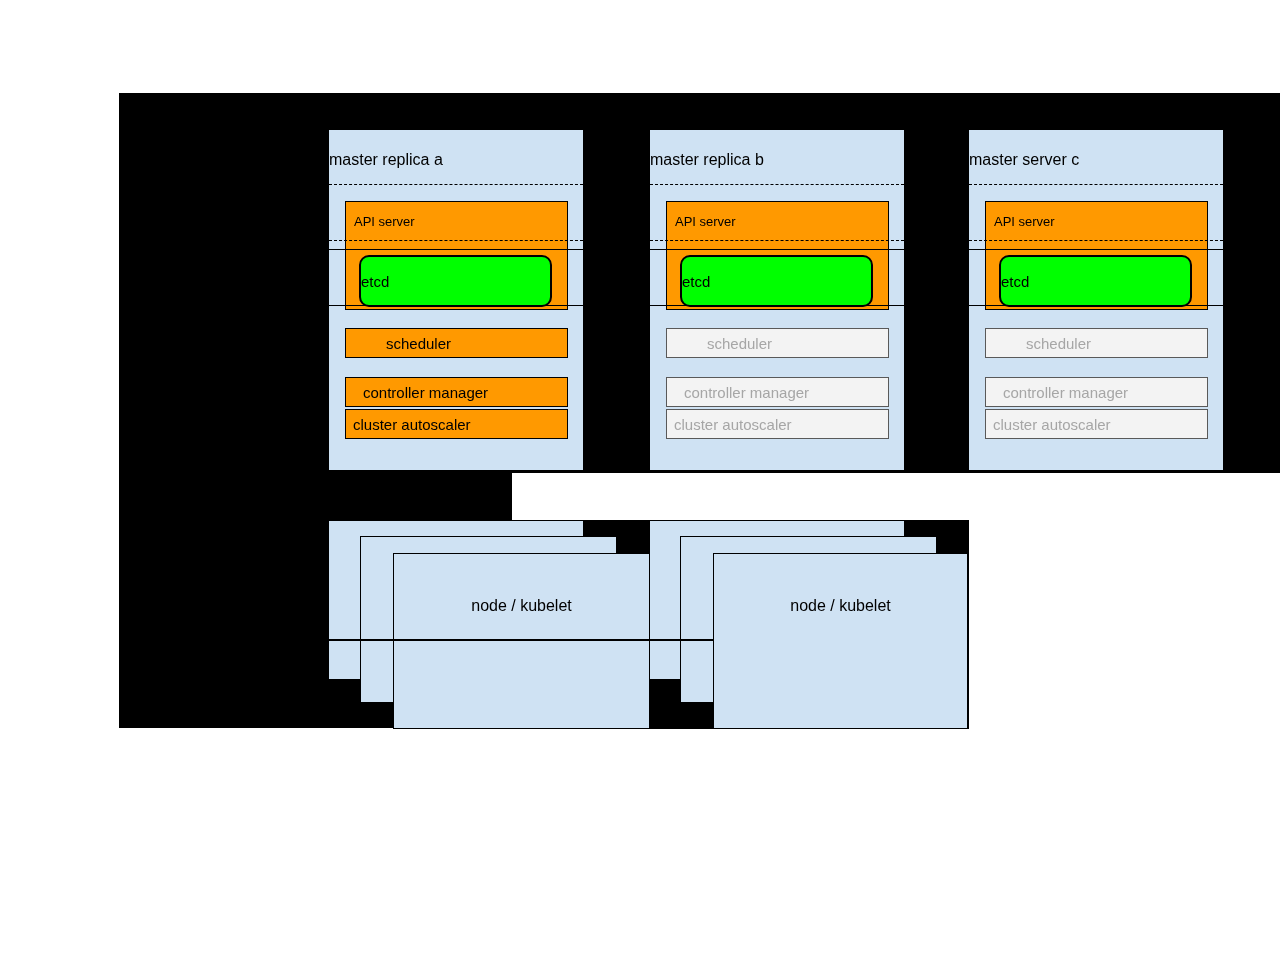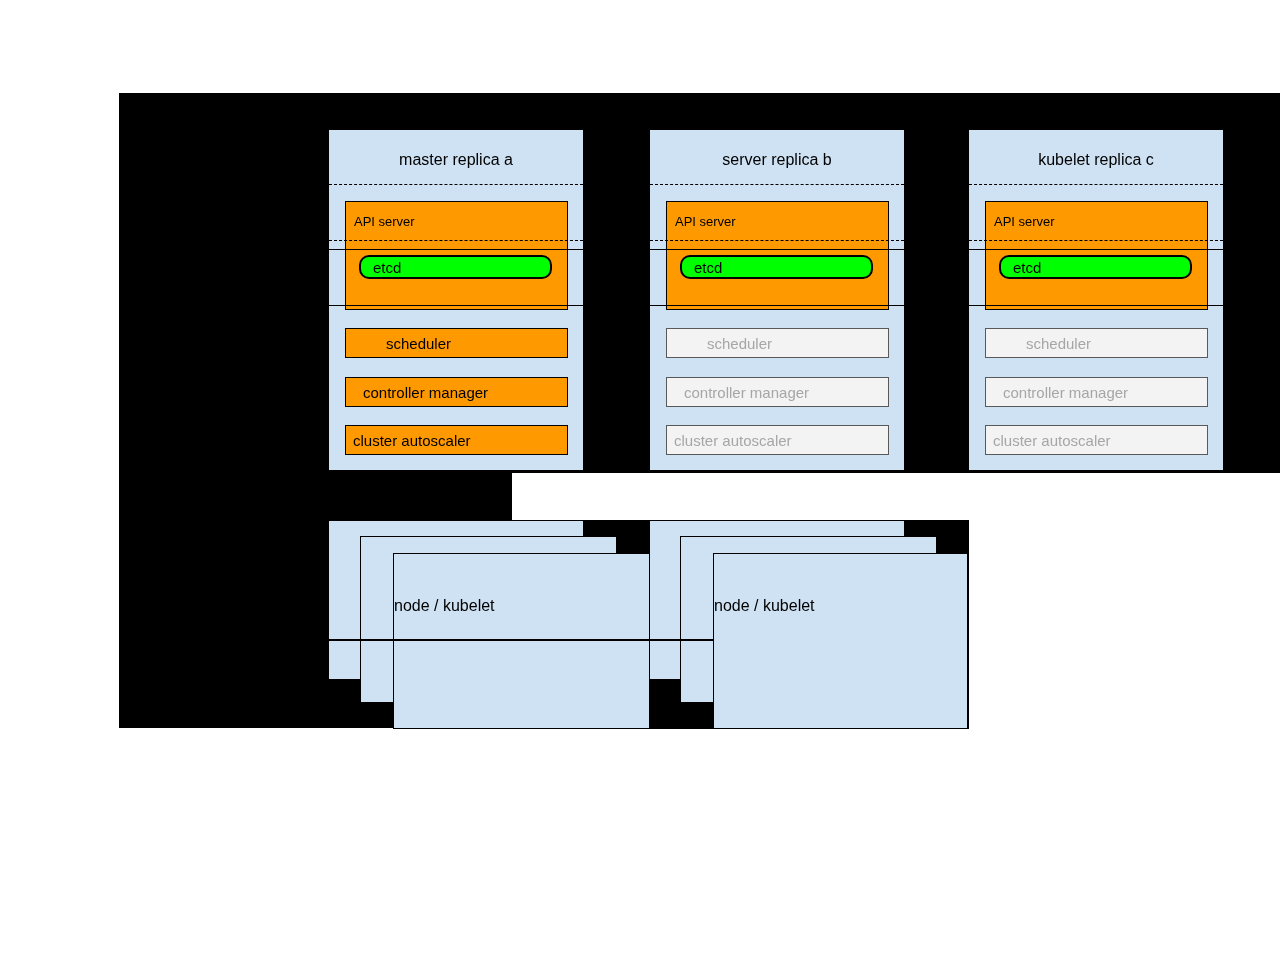--- a/index.html
+++ b/index.html
@@ -8,46 +8,46 @@
     font-family:"Liberation Sans",sans-serif;overflow:hidden;color:#000;
   }
   .canvas *{box-sizing:border-box;}
   .bg{position:absolute;background:#000;z-index:0;}
 
   
   .master{
     position:absolute;top:129px;width:256px;height:342px;
     background:#cfe2f3;border:1px solid #000;z-index:2;
   }
-  .m-title{position:absolute;top:21px;left:0;right:0;text-align:center;font-size:16px;}
+  .m-title{position:absolute;top:21px;left:0;right:0;text-align:left;font-size:16px;}
   .hline{position:absolute;left:0;right:0;height:0;z-index:3;}
   .hline.dashed{border-top:1.5px dashed #000;}
   .hline.solid{border-top:1.5px solid #000;}
   .apibox{
     position:absolute;left:16px;top:71px;width:223px;height:109px;
     background:#ff9900;border:1.5px solid #000;z-index:2;
   }
   .api-label{position:absolute;top:12px;left:8px;font-size:13px;}
   .etcd{
-    position:absolute;left:13px;top:53px;width:193px;height:24px;
+    position:absolute;left:13px;top:53px;width:193px;height:52px;
     background:#00ff00;border:2px solid #000;border-radius:10px;
-    display:flex;align-items:center;padding-left:12px;font-size:15px;
+    display:flex;align-items:center;font-size:15px;
   }
   .comp{
     position:absolute;left:16px;width:223px;height:30px;
     display:flex;align-items:center;padding-left:7px;font-size:15px;
   }
   .comp.active{background:#ff9900;border:1.5px solid #000;color:#000;}
   .comp.inactive{background:#f3f3f3;border:1.5px solid #595959;color:#a6a6a6;}
-  .comp.c1{top:198px;padding-left:40px;} .comp.c2{top:247px;padding-left:17px;} .comp.c3{top:295px;text-align:center;}
+  .comp.c1{top:198px;padding-left:40px;} .comp.c2{top:247px;padding-left:17px;} .comp.c3{top:279px;text-align:center;}
 
   
   .node{position:absolute;background:#cfe2f3;border:1px solid #000;}
   .z1{z-index:1}.z2{z-index:2}.z3{z-index:3}.z5{z-index:5}
-  .node-label{position:absolute;top:43px;left:0;right:0;font-size:16px;}
+  .node-label{position:absolute;top:43px;left:0;right:0;text-align:center;font-size:16px;}
   .node-divider{position:absolute;left:328px;top:639px;width:385px;height:2px;background:#000;z-index:4;}
 
   
   .g1-back {left:328px;top:520px;width:256px;height:160px;}
   .g1-mid  {left:360px;top:536px;width:257px;height:167px;}
   .g1-front{left:393px;top:553px;width:257px;height:176px;}
   .g2-back {left:649px;top:520px;width:256px;height:160px;}
   .g2-mid  {left:680px;top:536px;width:257px;height:167px;}
   .g2-front{left:713px;top:553px;width:255px;height:176px;}
 </style>
@@ -77,21 +77,21 @@
     </div>
     <div class="comp c2 active">
       <span>controller manager</span>
     </div>
     <div class="comp c3 active">
       <span>cluster autoscaler</span>
     </div>
   </div>
 
   <div class="master" style="left:649px">
-    <div class="m-title">server replica b</div>
+    <div class="m-title">master replica b</div>
     <div class="hline dashed" style="top:54px"></div>
     <div class="apibox">
       <div class="api-label">API server</div>
       <div class="etcd">
         <span>etcd</span>
       </div>
     </div>
     <div class="hline dashed" style="top:110px"></div>
     <div class="hline solid" style="top:119px"></div>
     <div class="hline solid" style="top:175px"></div>
@@ -100,21 +100,21 @@
     </div>
     <div class="comp c2 inactive">
       <span>controller manager</span>
     </div>
     <div class="comp c3 inactive">
       <span>cluster autoscaler</span>
     </div>
   </div>
 
   <div class="master" style="left:968px">
-    <div class="m-title">kubelet replica c</div>
+    <div class="m-title">master server c</div>
     <div class="hline dashed" style="top:54px"></div>
     <div class="apibox">
       <div class="api-label">API server</div>
       <div class="etcd">
         <span>etcd</span>
       </div>
     </div>
     <div class="hline dashed" style="top:110px"></div>
     <div class="hline solid" style="top:119px"></div>
     <div class="hline solid" style="top:175px"></div>

